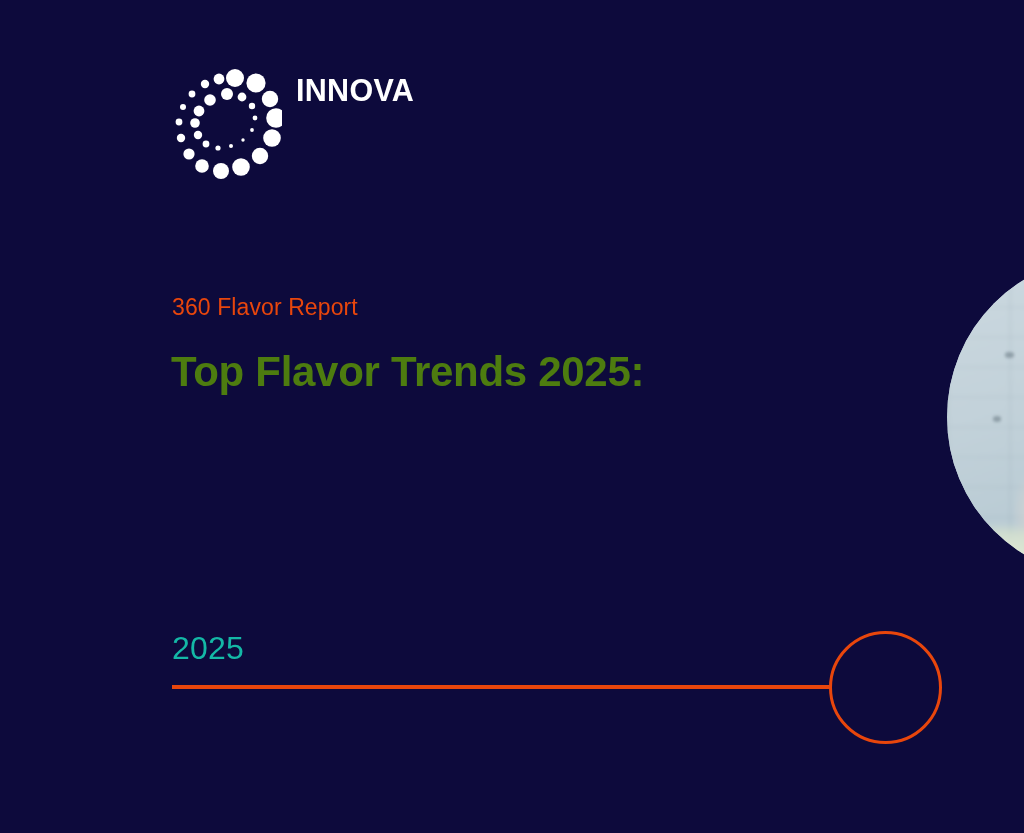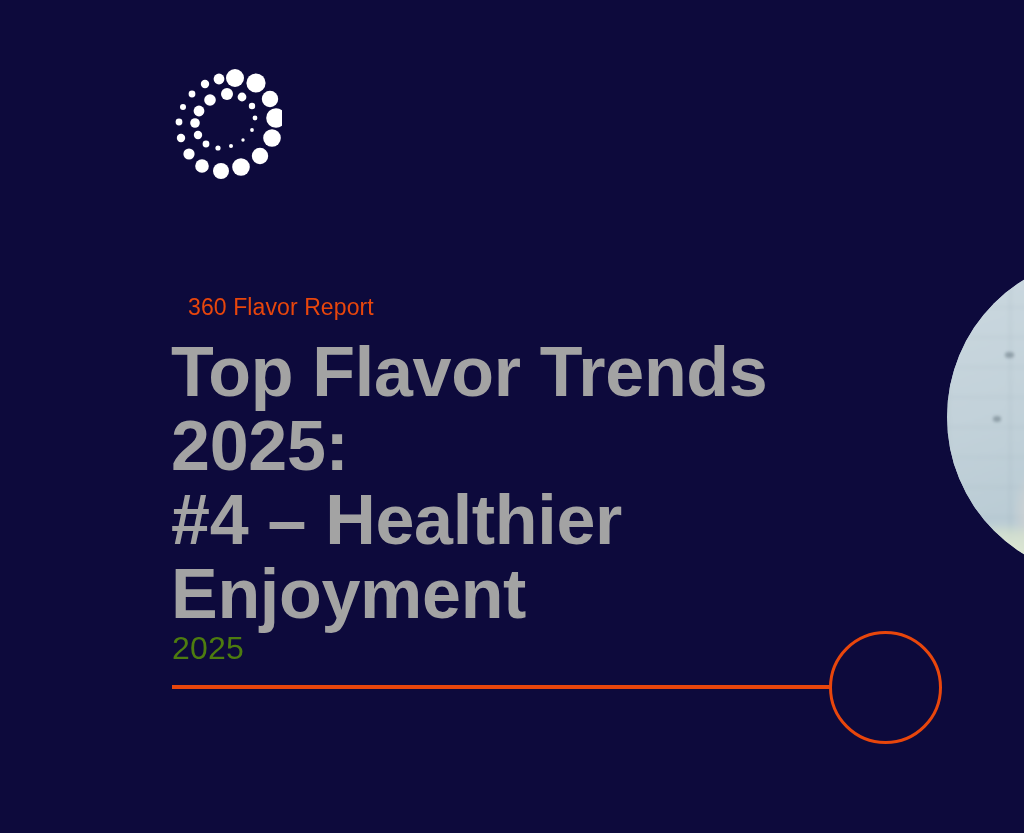--- a/index.html
+++ b/index.html
@@ -91,40 +91,39 @@
   .logo-wordmark span { display: block; }
 
   
   .eyebrow {
     position: absolute;
     left: 172px;
     top: 294px;
     color: #e8460c;
     font-size: 23px;
     letter-spacing: 0.1px;
-    margin-left: 16px;
   }
   .headline {
     position: absolute;
     left: 171px;
     top: 335px;
     width: 760px;
-    color: #a3a3a3;
+    color: #4d7c0f;
     font-weight: bold;
-    font-size: 70px;
+    font-size: 42px;
     line-height: 74px;
     letter-spacing: -0.3px;
   }
   .headline span { display: block; }
 
   .year {
     position: absolute;
     left: 172px;
     top: 630px;
-    color: #4d7c0f;
+    color: #14b8a6;
     font-size: 32px;
     letter-spacing: 0.2px;
   }
 
   
   .rule {
     position: absolute;
     left: 172px;
     top: 685px;
     width: 712px;
@@ -184,28 +183,28 @@
         <circle cx="59" cy="78" r="2.0"></circle>
         <circle cx="46" cy="80" r="2.6"></circle>
         <circle cx="34" cy="76" r="3.4"></circle>
         <circle cx="26" cy="67" r="4.2"></circle>
         <circle cx="23" cy="55" r="4.8"></circle>
         <circle cx="27" cy="43" r="5.4"></circle>
         <circle cx="38" cy="32" r="5.8"></circle>
       </g>
     </svg>
     <div class="logo-wordmark">
+      <span>INNOVA</span>
     </div>
   </div>
 
   <div class="eyebrow">360 Flavor Report</div>
 
   <div class="headline">
     <span>Top Flavor Trends 2025:</span>
-    <span>#4 – Healthier Enjoyment</span>
   </div>
 
   <div class="year">2025</div>
 
   <div class="rule"></div>
   <div class="rule-circle"></div>
 
 </div>
 
 </body></html>

